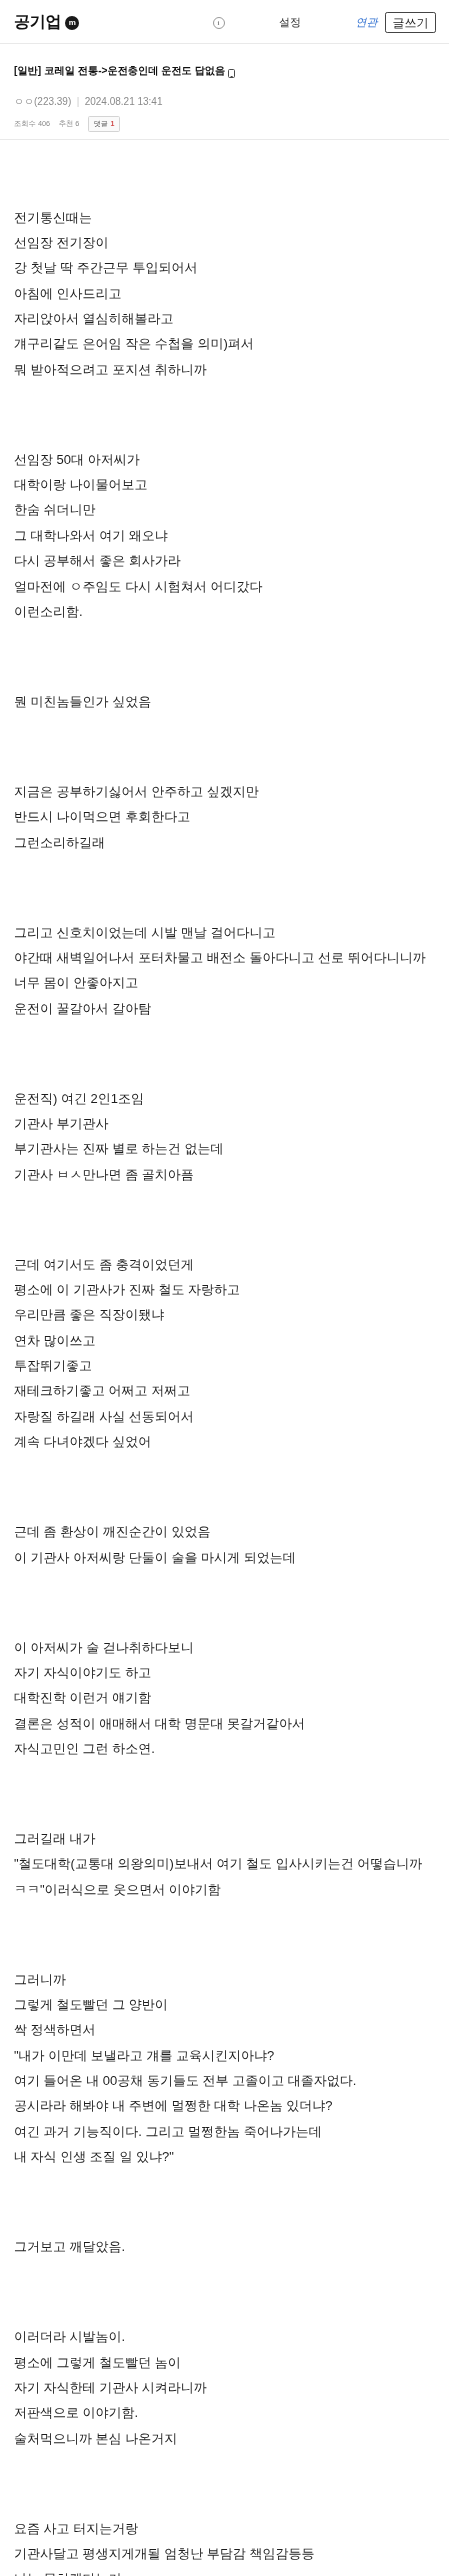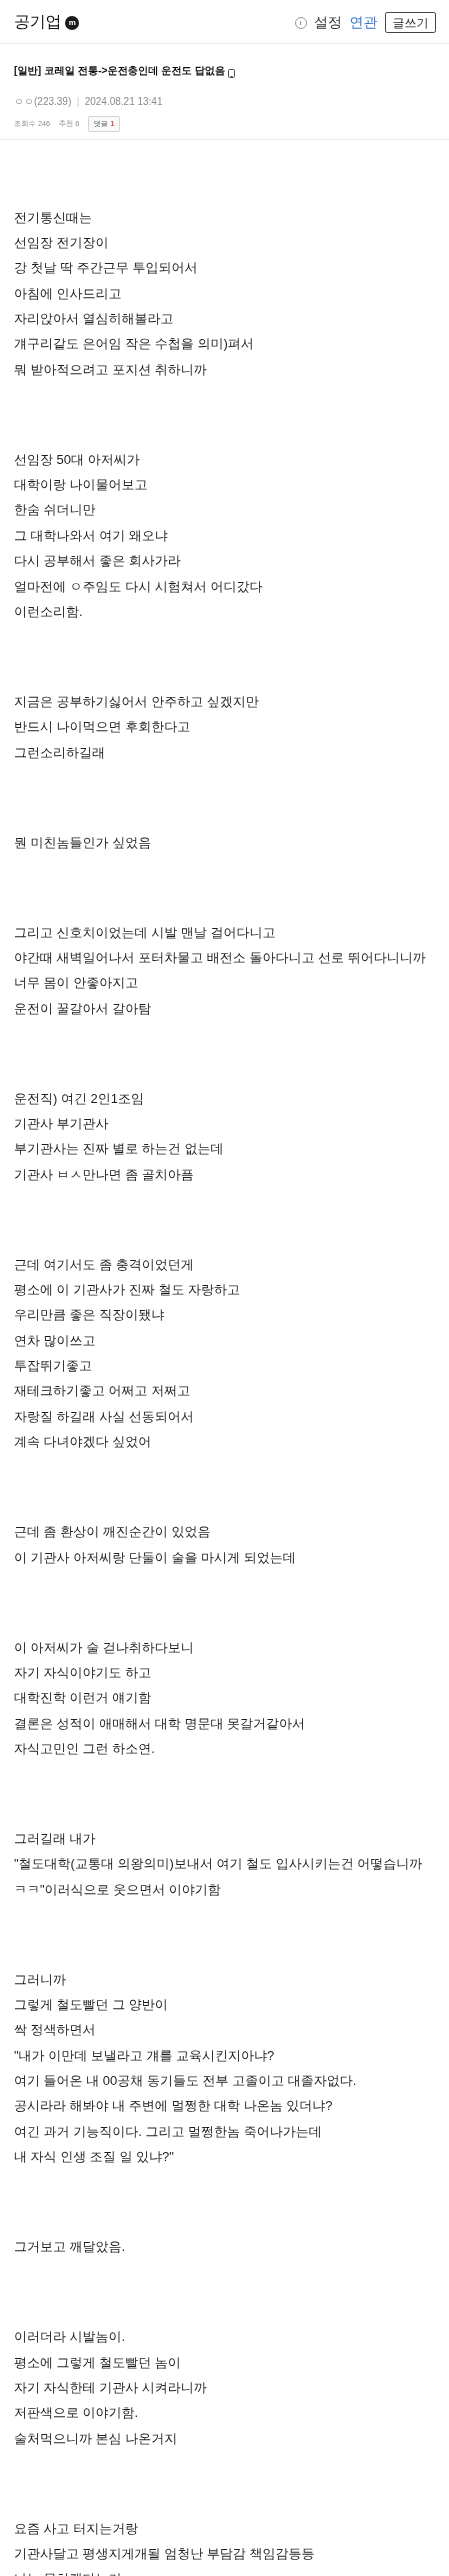--- a/index.html
+++ b/index.html
@@ -27,21 +27,21 @@
     padding: 12px 14px 9.7px 14px;
     border-bottom: 0.5px solid #e9e9e9;
   }
   .brand {
     display: flex;
     align-items: center;
     gap: 4.3px;
   }
   .brand-title {
     font-size: 16px;
-    font-weight: normal;
+    font-weight: bold;
     color: #111111;
     letter-spacing: -0.3px;
   }
   .brand-badge {
     width: 14px;
     height: 14px;
     border-radius: 50%;
     background: #1a1a1a;
     color: #ffffff;
     font-size: 8px;
@@ -64,26 +64,28 @@
     border: 0.9px solid #999999;
     color: #888888;
     font-size: 7px;
     font-weight: bold;
     display: flex;
     align-items: center;
     justify-content: center;
     font-family: "Liberation Serif", serif;
   }
   .header-link {
-    font-size: 14px;
+    font-size: 11px;
     color: #333333;
     text-decoration: none;
+    margin-left: 47px;
   }
   .header-link.accent {
     color: #2f6fd0;
+    font-style: italic;
   }
   .write-btn {
     border: 0.8px solid #444444;
     border-radius: 2.2px;
     padding: 3.2px 6.5px;
     font-size: 12px;
     color: #222222;
     background: #ffffff;
     line-height: 1;
   }
@@ -198,21 +200,21 @@
     </h1>
   </div>
 
   <div class="meta-row">
     <span>ㅇㅇ(223.39)</span>
     <span class="meta-sep">|</span>
     <span>2024.08.21 13:41</span>
   </div>
 
   <div class="stat-row">
-    <span>조회수 246</span>
+    <span>조회수 406</span>
     <span>추천 6</span>
     <span class="comment-chip">
       <span>댓글</span>
       <span class="count">1</span>
     </span>
   </div>
 
   <div class="post-body">
     <p class="para">전기통신때는
 선임장 전기장이
@@ -221,24 +223,24 @@
 자리앉아서 열심히해볼라고
 걔구리같도 은어임 작은 수첩을 의미)펴서
 뭐 받아적으려고 포지션 취하니까</p>
     <p class="para">선임장 50대 아저씨가
 대학이랑 나이물어보고
 한숨 쉬더니만
 그 대학나와서 여기 왜오냐
 다시 공부해서 좋은 회사가라
 얼마전에 ㅇ주임도 다시 시험쳐서 어디갔다
 이런소리함.</p>
+    <p class="para">뭔 미친놈들인가 싶었음</p>
     <p class="para">지금은 공부하기싫어서 안주하고 싶겠지만
 반드시 나이먹으면 후회한다고
 그런소리하길래</p>
-    <p class="para">뭔 미친놈들인가 싶었음</p>
     <p class="para">그리고 신호치이었는데 시발 맨날 걸어다니고
 야간때 새벽일어나서 포터차물고 배전소 돌아다니고 선로 뛰어다니니까 너무 몸이 안좋아지고
 운전이 꿀갈아서 갈아탐</p>
     <p class="para">운전직) 여긴 2인1조임
 기관사 부기관사
 부기관사는 진짜 별로 하는건 없는데
 기관사 ㅂㅅ만나면 좀 골치아픔</p>
     <p class="para">근데 여기서도 좀 충격이었던게
 평소에 이 기관사가 진짜 철도 자랑하고
 우리만큼 좋은 직장이됐냐

